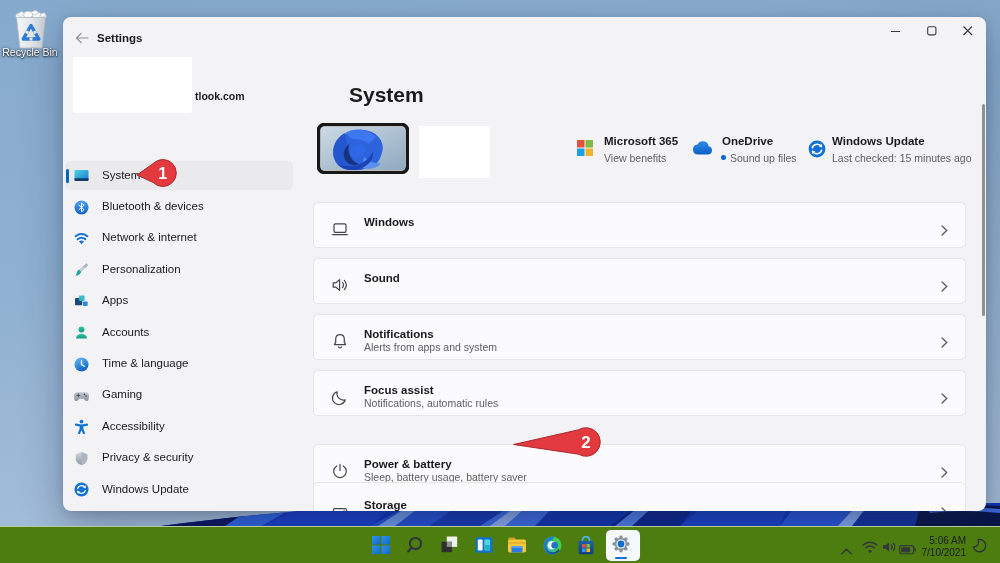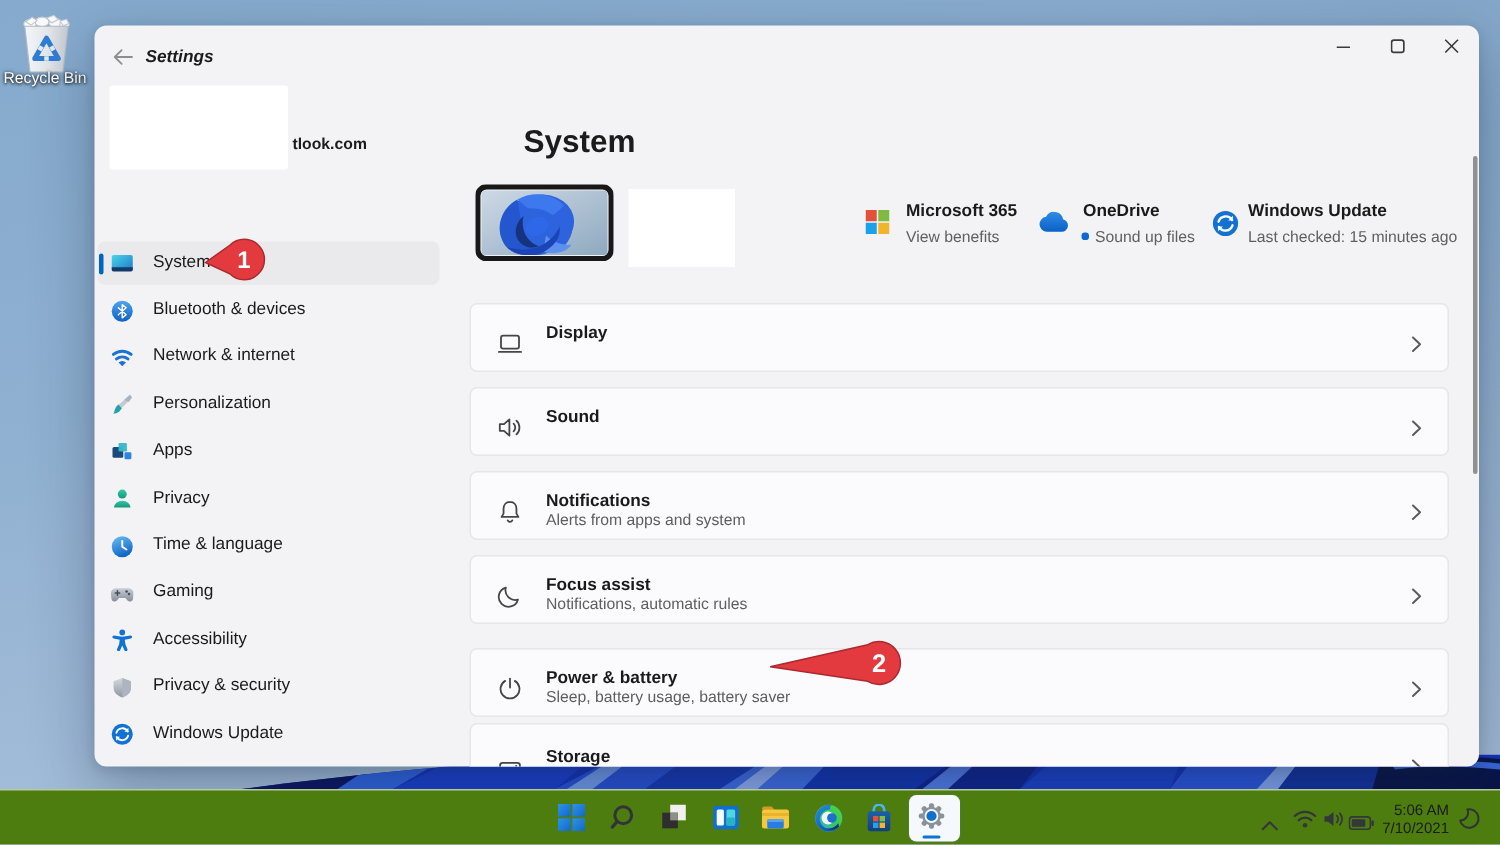--- a/index.html
+++ b/index.html
@@ -9,21 +9,21 @@
   
   #deskshade{left:0;top:0;width:1000px;height:563px;
      background:linear-gradient(to right, rgba(0,0,0,0) 75%, rgba(70,95,125,0.08) 100%);}
   
   #bloomstrip{left:0;top:500px;width:1000px;height:26px;}
   
   #win{left:63px;top:17px;width:923px;height:494px;background:#f3f3f5;border-radius:8px;
        box-shadow:0 16px 42px rgba(20,35,60,0.33), 0 2px 8px rgba(20,35,60,0.16);overflow:hidden;}
   
   #backarrow{left:10px;top:12px;width:18px;height:18px;}
-  #wtitle{left:34px;top:14.5px;font-size:11.5px;font-weight:bold;color:#1b1b1b;font-style:italic;}
+  #wtitle{left:34px;top:14.5px;font-size:11.5px;font-weight:bold;color:#1b1b1b;}
   .capbtn{top:1px;width:40px;height:26px;display:flex;align-items:center;justify-content:center;}
   
   #avatarbox{left:10px;top:40px;width:119px;height:56px;background:#fff;border-radius:2px;}
   #email{left:132px;top:73px;font-size:10.5px;color:#1b1b1b;font-weight:bold;}
   #searchbox{left:11px;top:113px;width:207px;height:20px;background:#fff;border:1px solid #d9d9d9;
      border-bottom-color:#868686;border-radius:4px;font-size:11.5px;color:#5c5c5c;
      line-height:20px;padding-left:10px;}
   #searchbox svg{position:absolute;right:8px;top:4px;}
   .nav{left:2px;width:228px;height:29px;border-radius:5px;}
   .nav .ico{position:absolute;left:9px;top:7px;width:15px;height:15px;}
@@ -194,21 +194,21 @@
     <span class="ico"><svg width="15" height="15" viewBox="0 0 15 15">
             <defs>
               <linearGradient id="accg" x1="0" y1="0" x2="0" y2="1">
                 <stop offset="0" stop-color="#35c8a8"></stop>
                 <stop offset="1" stop-color="#13987d"></stop>
               </linearGradient>
             </defs>
             <circle cx="7.5" cy="4.4" r="3" fill="url(#accg)"></circle>
             <path d="M2 13.4 a5.5 4.6 0 0 1 11 0 Z" fill="url(#accg)"></path>
           </svg></span>
-    <span class="lbl">Privacy</span>
+    <span class="lbl">Accounts</span>
       </div>
   <div class="abs nav" style="top:332.5px;">
     <span class="ico"><svg width="15" height="15" viewBox="0 0 15 15">
             <defs>
               <linearGradient id="tlg" x1="0" y1="0" x2="0.4" y2="1">
                 <stop offset="0" stop-color="#6cc0f6"></stop>
                 <stop offset="1" stop-color="#1266c4"></stop>
               </linearGradient>
             </defs>
             <circle cx="7.5" cy="7.5" r="7" fill="url(#tlg)"></circle>
@@ -328,21 +328,21 @@
     <div class="abs ssub" style="left:769px;top:134.5px;">Last checked: 15 minutes ago</div>
   </div>
   <div id="cards">
   <div class="abs card" style="top:185px;">
     <span class="cico"><svg width="18" height="18" viewBox="0 0 18 18">
             <g stroke="#454545" stroke-width="1.2" fill="none" stroke-linecap="round">
               <rect x="3" y="3.8" width="12" height="8.6" rx="1.4"></rect>
               <path d="M1.6 14.6 h14.8"></path>
             </g>
           </svg></span>
-    <span class="t">Display</span>
+    <span class="t">Windows</span>
     <span class="chev"><svg width="7" height="11" viewBox="0 0 7 11">
             <path d="M1 1 L5.7 5.5 L1 10" stroke="#5a5a5a" stroke-width="1.3" fill="none" stroke-linecap="round" stroke-linejoin="round"></path>
           </svg></span>
   </div>
   <div class="abs card" style="top:241px;">
     <span class="cico"><svg width="18" height="18" viewBox="0 0 18 18">
             <g stroke="#454545" stroke-width="1.2" fill="none" stroke-linecap="round" stroke-linejoin="round">
               <path d="M2.2 6.8 v4.4 h2.8 l3.6 3.2 v-10.8 l-3.6 3.2 Z"></path>
               <path d="M11.4 6.4 a3.6 3.6 0 0 1 0 5.2"></path>
               <path d="M13.3 4.4 a6.3 6.3 0 0 1 0 9.2"></path>
@@ -369,21 +369,21 @@
   <div class="abs card" style="top:353px;">
     <span class="cico"><svg width="18" height="18" viewBox="0 0 18 18">
             <path d="M6.24 3.74 A6.5 6.5 0 1 0 14.26 11.76 A6.5 6.5 0 0 1 6.24 3.74 Z" stroke="#454545" stroke-width="1.2" fill="none" stroke-linejoin="round"></path>
           </svg></span>
     <span class="t">Focus assist</span>
         <span class="s">Notifications, automatic rules</span>
     <span class="chev"><svg width="7" height="11" viewBox="0 0 7 11">
             <path d="M1 1 L5.7 5.5 L1 10" stroke="#5a5a5a" stroke-width="1.3" fill="none" stroke-linecap="round" stroke-linejoin="round"></path>
           </svg></span>
   </div>
-  <div class="abs card" style="top:415px;text-align:right;">
+  <div class="abs card" style="top:427px;text-align:right;">
     <span class="cico"><svg width="18" height="18" viewBox="0 0 18 18">
             <g stroke="#454545" stroke-width="1.2" fill="none" stroke-linecap="round">
               <path d="M9 2.4 v6"></path>
               <path d="M5.8 3.9 a6.3 6.3 0 1 0 6.4 0"></path>
             </g>
           </svg></span>
     <span class="t">Power &amp; battery</span>
         <span class="s">Sleep, battery usage, battery saver</span>
     <span class="chev"><svg width="7" height="11" viewBox="0 0 7 11">
             <path d="M1 1 L5.7 5.5 L1 10" stroke="#5a5a5a" stroke-width="1.3" fill="none" stroke-linecap="round" stroke-linejoin="round"></path>

